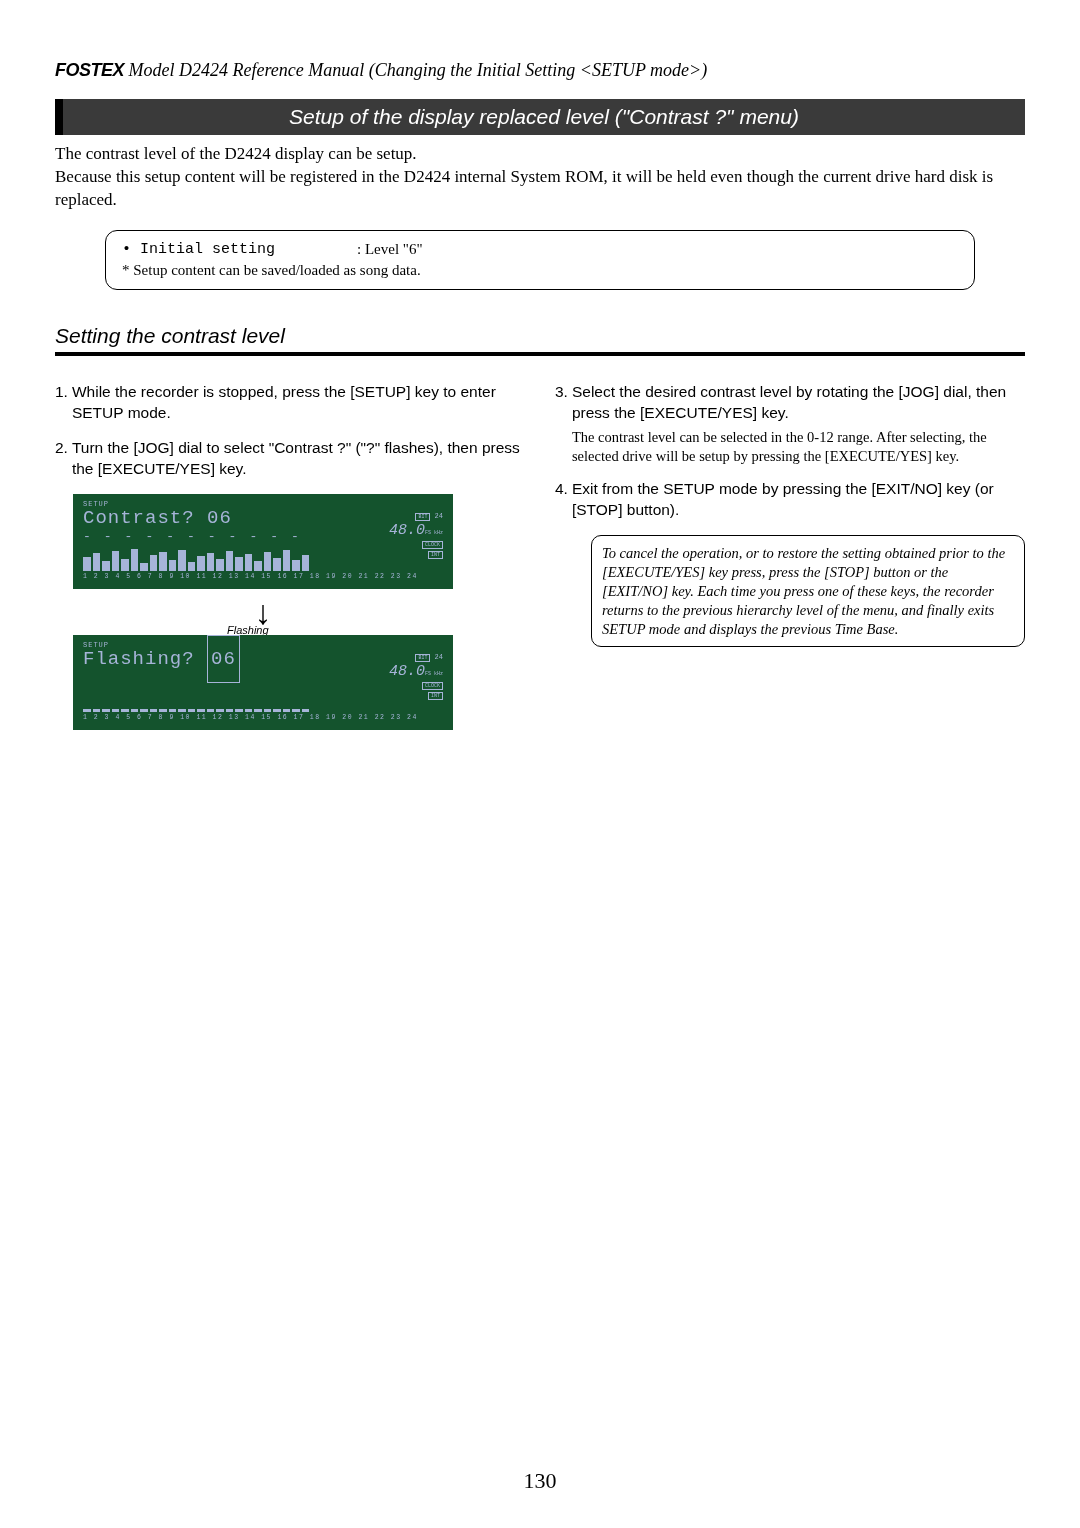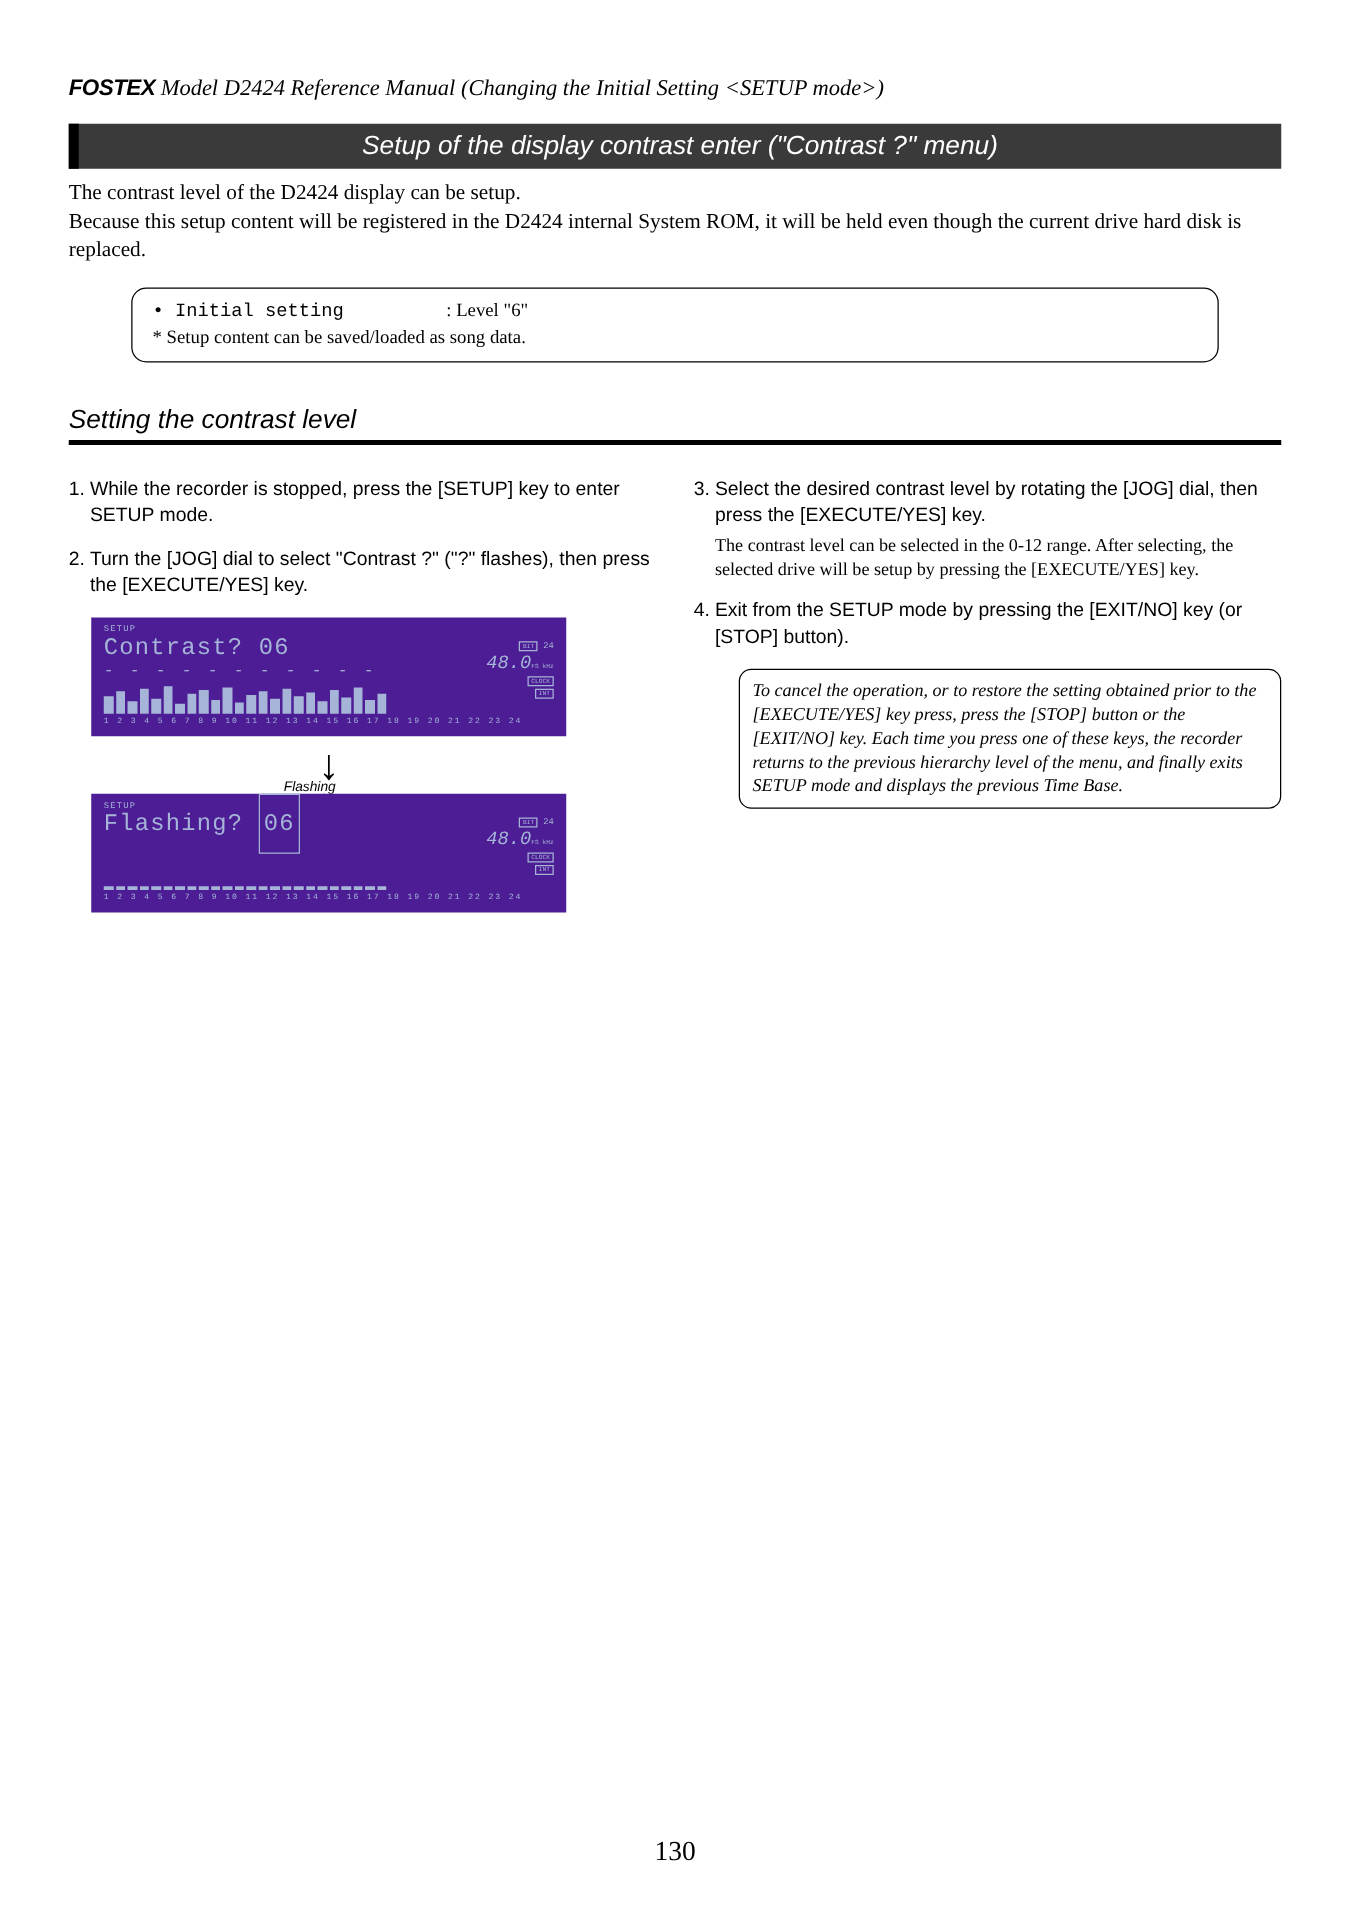--- a/index.html
+++ b/index.html
@@ -91,21 +91,21 @@
     font-size: 14.5px;
     padding: 8px 10px;
     line-height: 1.3;
     margin-top: 8px;
     margin-left: 36px;
   }
   .display-block {
     margin: 14px 0 0 18px;
   }
   .screen {
-    background: #4c1d95;
+    background: #14532d;
     color: #a6b4d8;
     width: 380px;
     height: 95px;
     padding: 6px 10px 4px 10px;
     position: relative;
     font-family: 'Courier New', monospace;
   }
   .screen-setup {
     font-size: 7px;
     letter-spacing: 1px;
@@ -197,21 +197,21 @@
     font-family: Georgia, serif;
   }
 </style>
 </head>
 <body>
 
 <div class="header">
   <span class="brand">FOSTEX</span><span> Model D2424  Reference Manual (Changing the Initial Setting &lt;SETUP mode&gt;)</span>
 </div>
 
-<div class="title-bar">Setup of the display contrast enter ("Contrast ?" menu)</div>
+<div class="title-bar">Setup of the display replaced level ("Contrast ?" menu)</div>
 
 <div class="intro" style="white-space:pre-line">The contrast level of the D2424 display can be setup.
 Because this setup content will be registered in the D2424 internal System ROM, it will be held even though the current drive hard disk is replaced.</div>
 
 <div class="info-box">
   <div class="info-row">
     <span class="info-label">• Initial setting</span>
     <span>: Level "6"</span>
   </div>
   <div>* Setup content can be saved/loaded as song data.</div>

